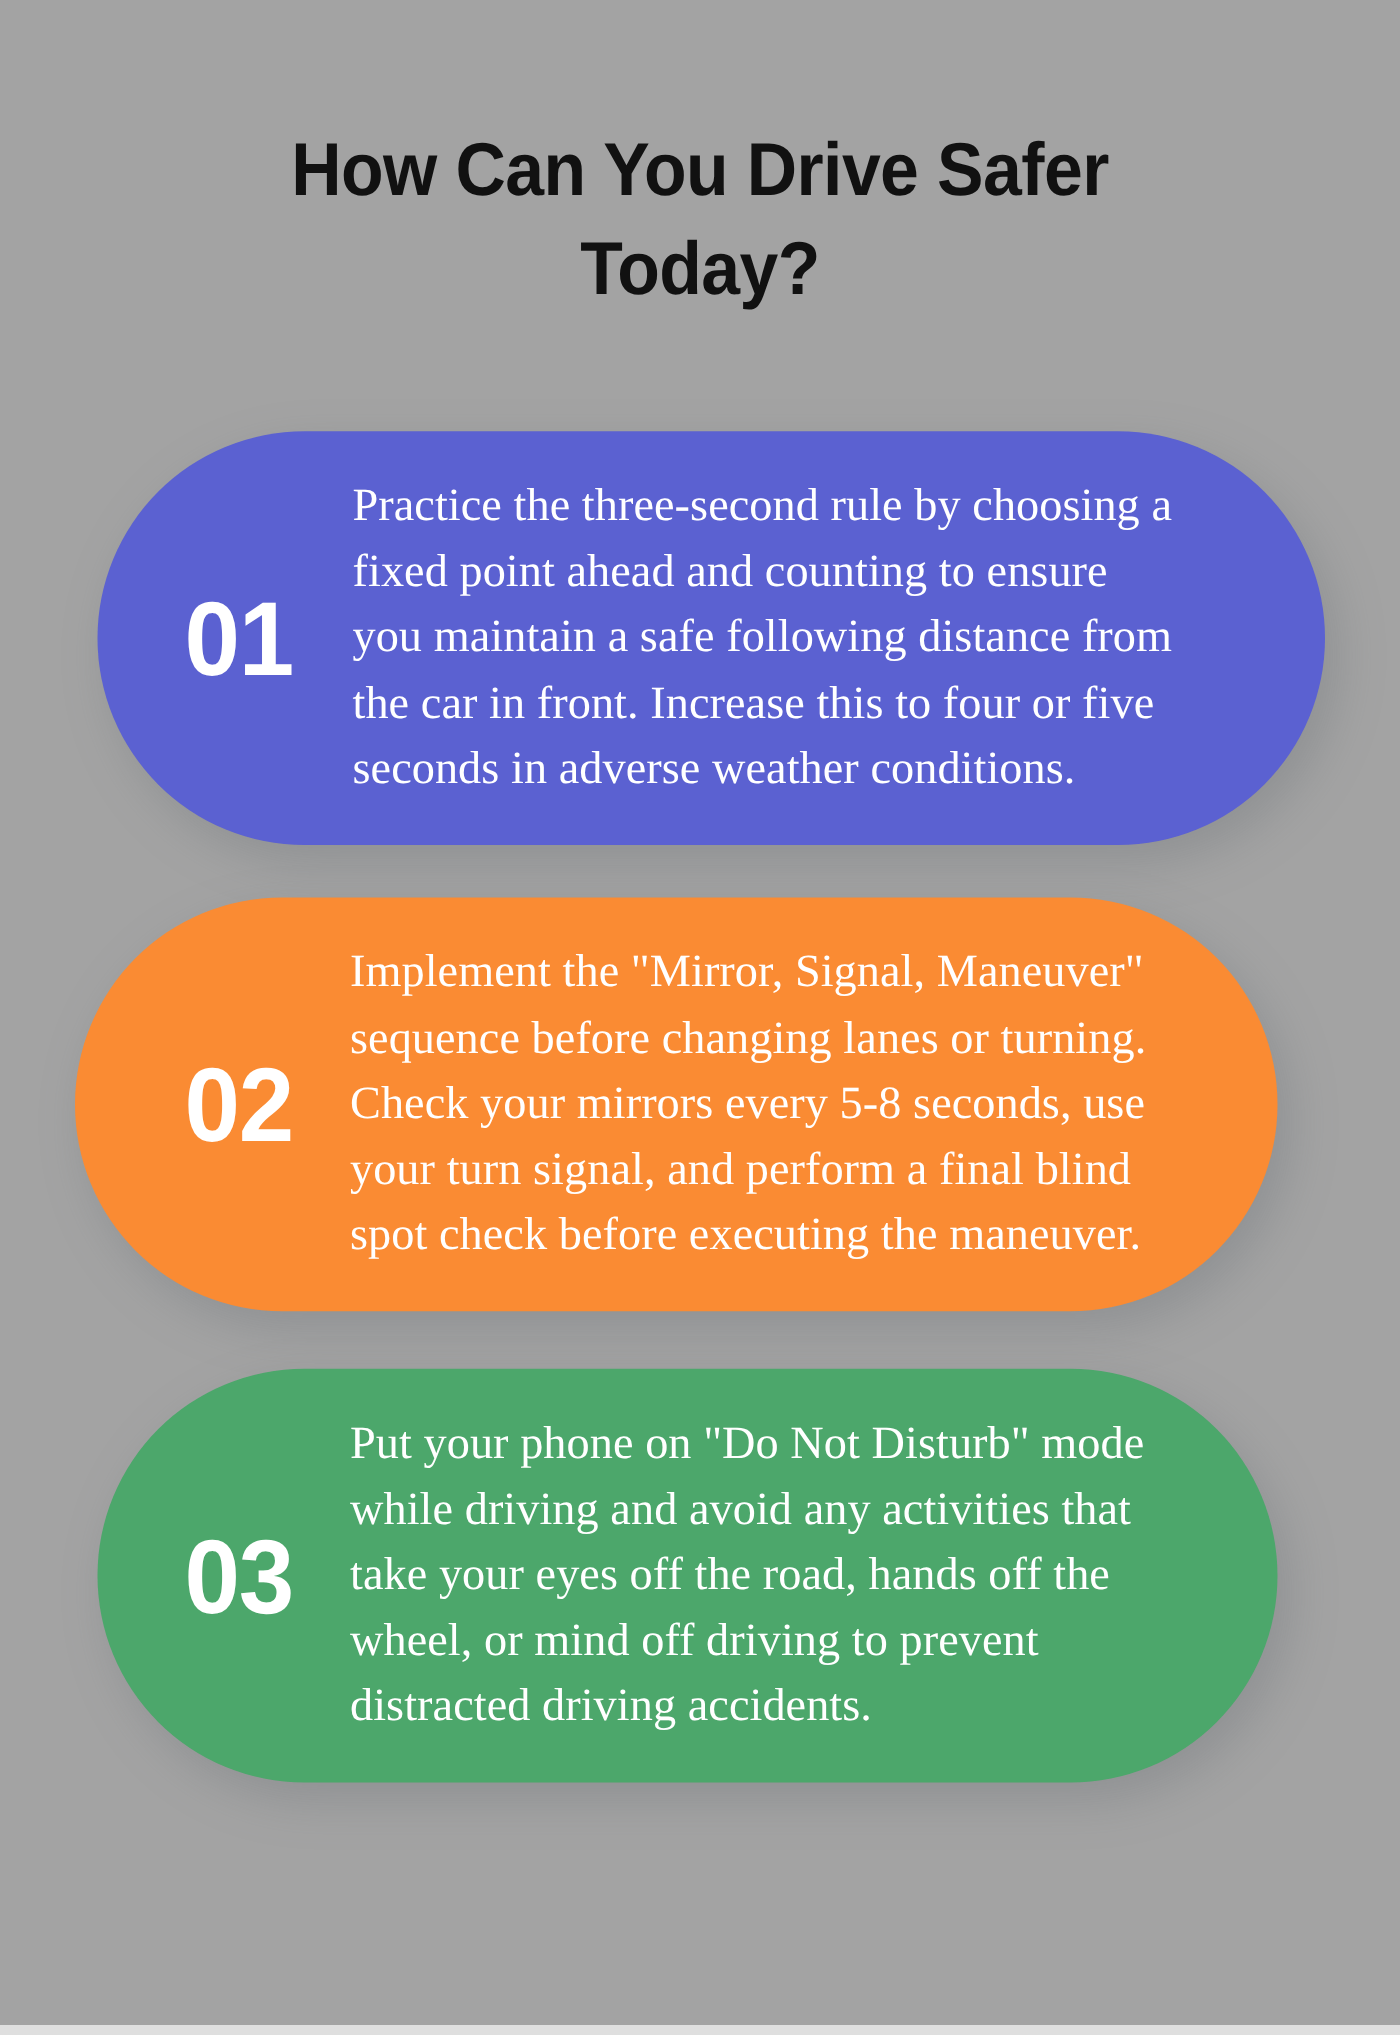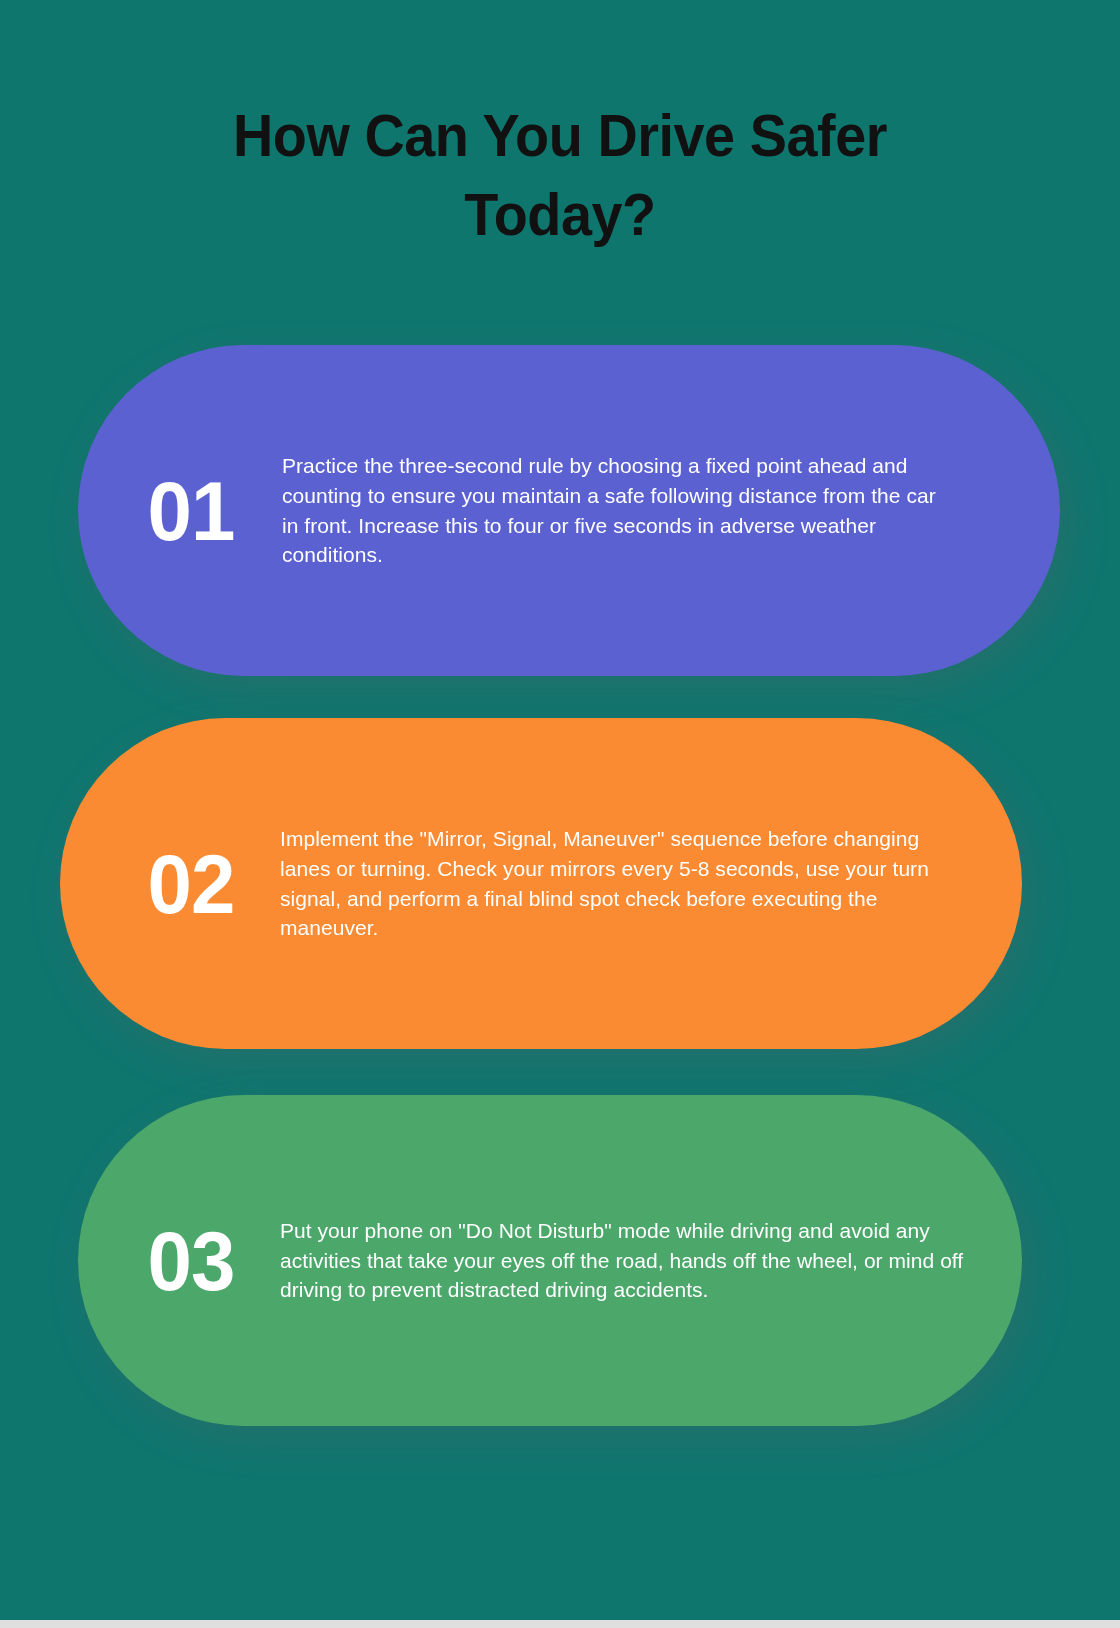--- a/index.html
+++ b/index.html
@@ -15,21 +15,21 @@
     font-family: "Liberation Sans", "DejaVu Sans", sans-serif;
     overflow: hidden;
     position: relative;
   }
 
   .poster {
     position: relative;
     width: 1120px;
     height: 1620px;
     box-sizing: border-box;
-    background: #0f766e;
+    background: #a3a3a3;
   }
 
   
   .title-block {
     position: absolute;
     top: 96px;
     left: 110px;
     width: 900px;
     text-align: center;
   }
@@ -103,22 +103,22 @@
     text-align: center;
     transform: scaleX(0.95);
   }
 
   .card-1 .card-number { width: 150px; margin-left: 38px; }
   .card-2 .card-number { width: 150px; margin-left: 56px; }
   .card-3 .card-number { width: 150px; margin-left: 38px; }
 
   .card-body {
     flex: 1 1 auto;
-    font-family: Liberation Sans, sans-serif;
-    font-size: 21px;
+    font-family: Liberation Serif, serif;
+    font-size: 37px;
     line-height: 1.42;
     color: #ffffff;
     font-weight: 400;
     letter-spacing: 0.05px;
   }
 
   .card-1 .card-body { padding-right: 112px; padding-left: 16px; }
   .card-2 .card-body { padding-right: 54px;  padding-left: 14px; }
   .card-3 .card-body { padding-right: 50px;  padding-left: 14px; }
 </style>

